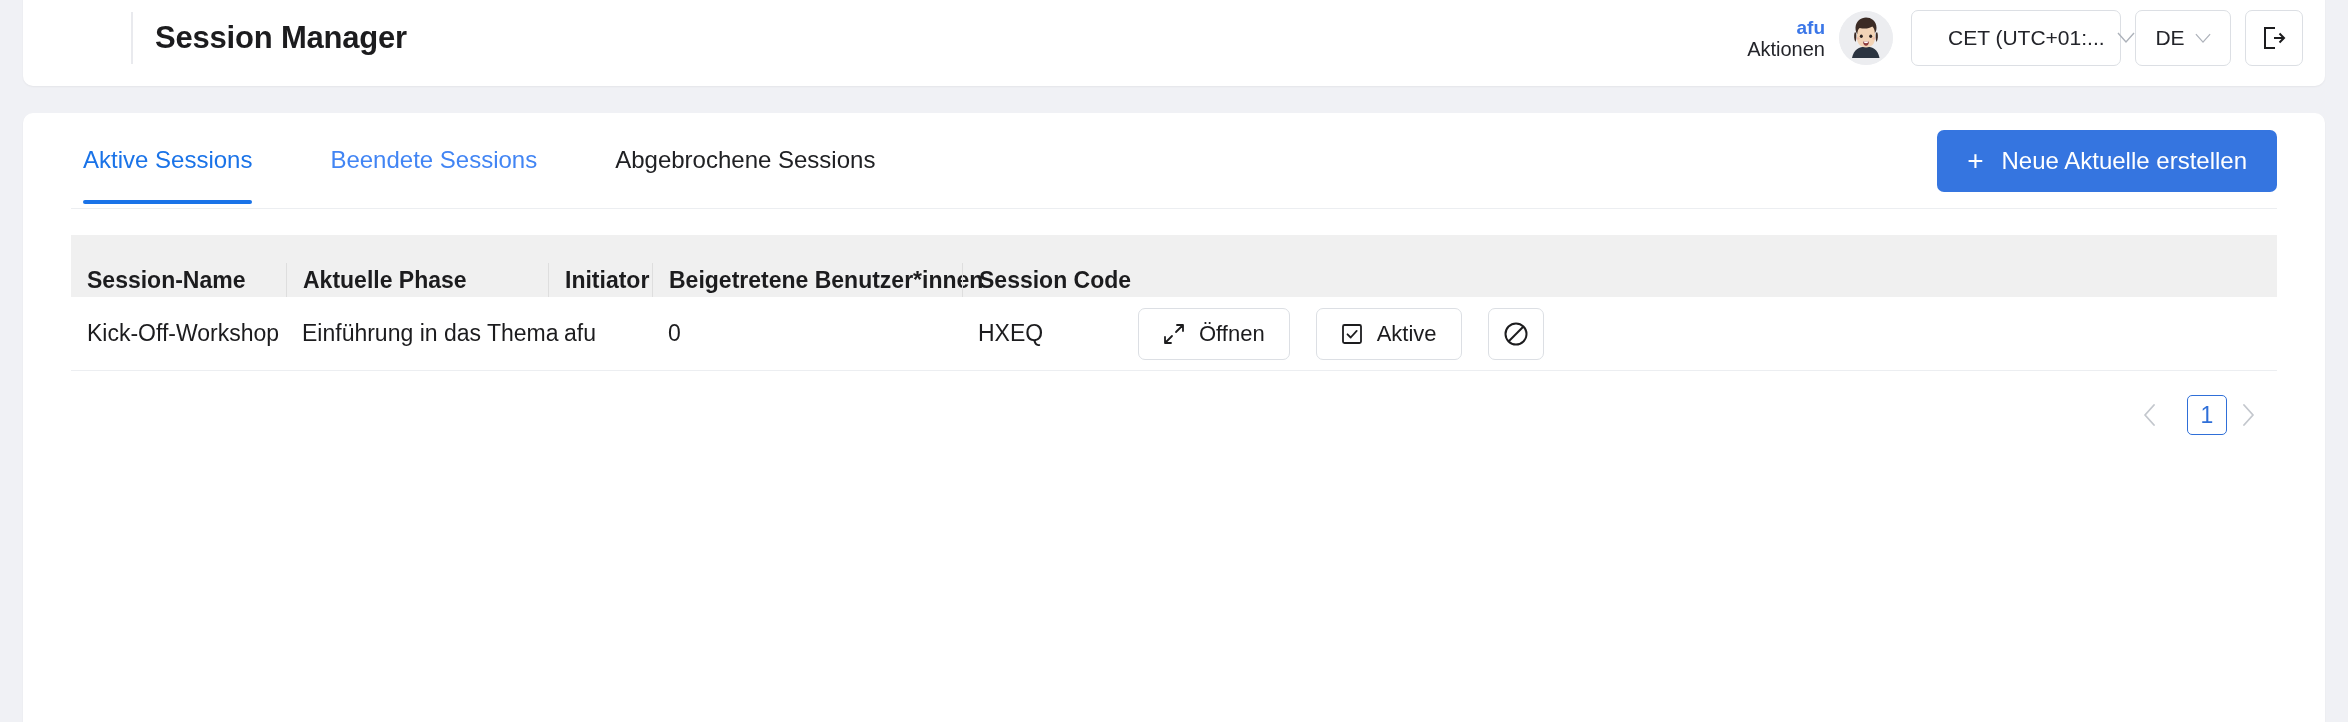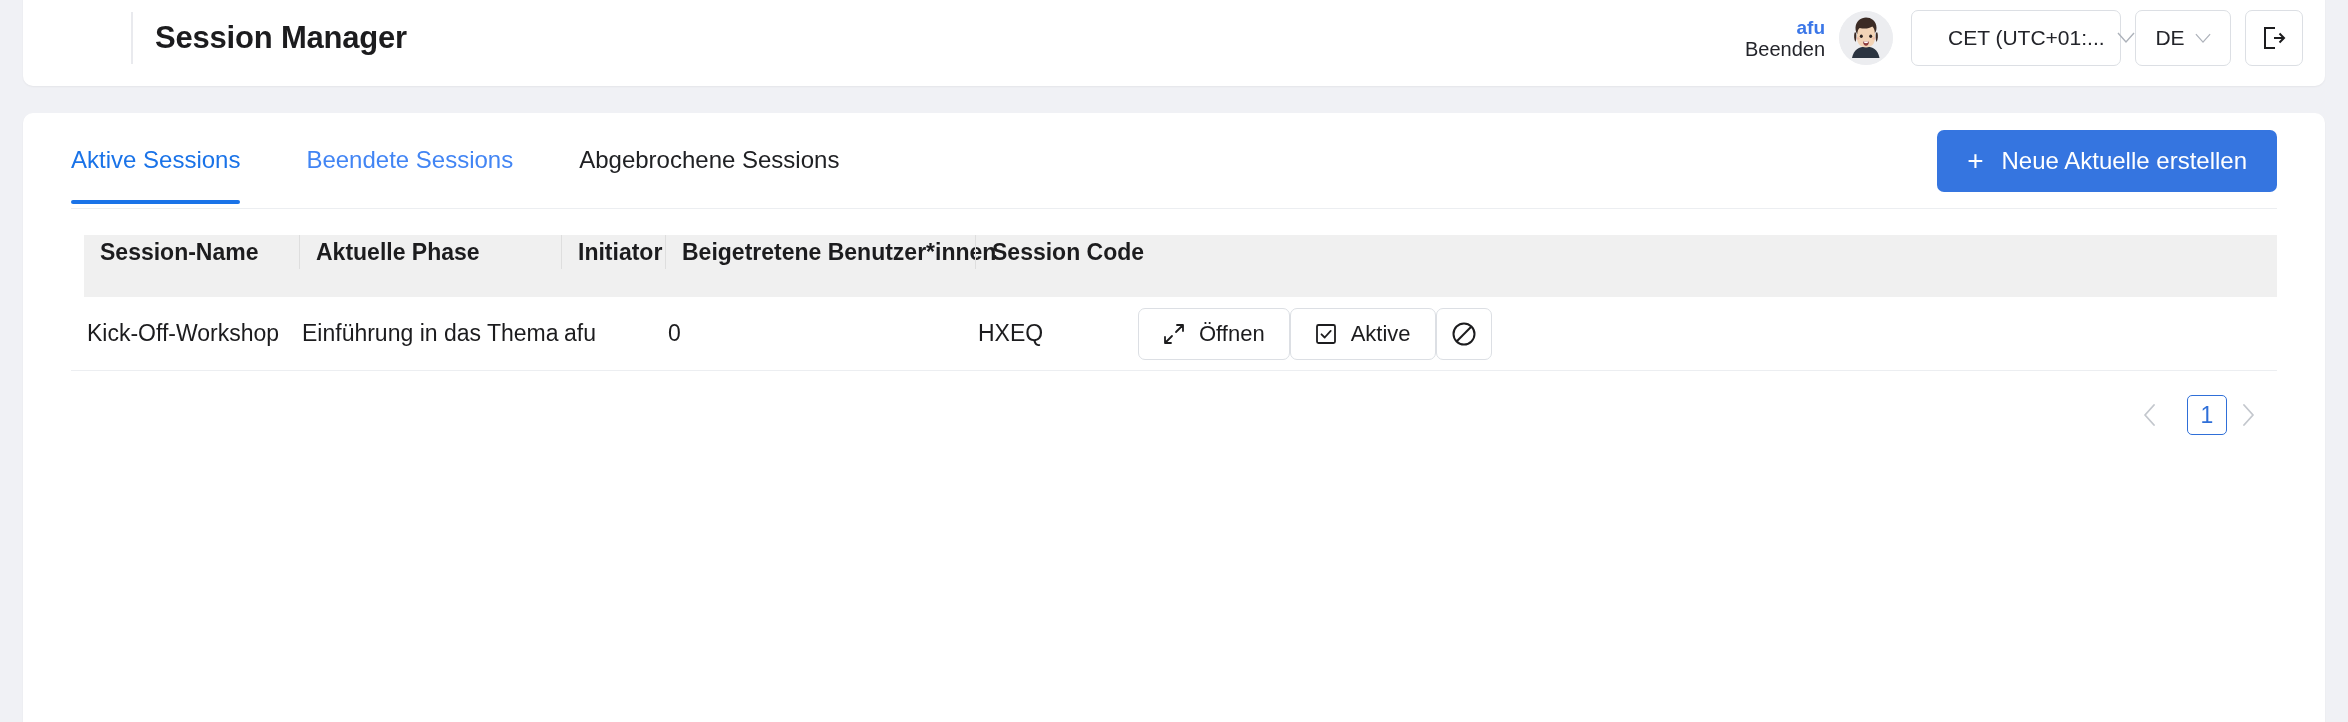--- a/index.html
+++ b/index.html
@@ -95,20 +95,21 @@
     border-bottom: 1px solid #eceef1;
   }
   .tab {
     font-size: 24px;
     color: #4285f4;
     padding: 0 0 30px 0;
     margin-right: 66px;
     position: relative;
     top: 14px;
     white-space: nowrap;
+    margin-left: 12px;
   }
   .tab.inactive-dark { color: #202124; }
   .tab.active { color: #1a73e8; }
   .tab.active::after {
     content: "";
     position: absolute;
     left: 0; right: 0; bottom: 0;
     height: 4px;
     background: #1a73e8;
     border-radius: 2px;
@@ -127,23 +128,22 @@
     white-space: nowrap;
     font-family: "Liberation Sans", sans-serif;
   }
   .plus { font-size: 28px; line-height: 1; font-weight: 400; }
 
   
   .table { margin: 26px 48px 0 48px; }
   .thead {
     background: #f0f0f0;
     display: flex;
-    align-items: flex-start;
+    align-items: flex-end;
     height: 62px;
-    margin-left: 13px;
   }
   .thead .th {
     font-size: 23px;
     color: #1c1c1e;
     font-weight: bold;
     padding-left: 16px;
     height: 34px;
     display: flex;
     align-items: center;
     border-left: 1px solid #dedede;
@@ -164,21 +164,21 @@
     align-items: center;
     white-space: nowrap;
   }
   .c1 { width: 215px; }
   .c2 { width: 262px; }
   .c3 { width: 104px; }
   .c4 { width: 310px; }
   .c5 { width: 160px; }
   .c6 { flex: 1; }
 
-  .actions { display: flex; align-items: center; }
+  .actions { display: flex; align-items: center; gap: 26px; }
   .abtn {
     border: 1px solid #dcdfe4;
     border-radius: 7px;
     background: #fff;
     height: 52px;
     display: flex; align-items: center;
     justify-content: center;
     gap: 14px;
     padding: 0 24px;
     font-size: 22px;
@@ -217,21 +217,21 @@
   <div class="header-card">
     <div class="title-wrap">
       <div class="title-divider"></div>
       <div class="page-title">Session Manager</div>
     </div>
 
     <div class="header-right">
 
       <div class="user-block">
         <span class="user-name">afu</span>
-        <span class="user-role">Beenden</span>
+        <span class="user-role">Aktionen</span>
       </div>
 
       <div class="avatar">
         <svg viewBox="0 0 54 54" width="54" height="54">
           <circle cx="27" cy="27" r="27" fill="#ecedf0"></circle>
           <path d="M13 47c1.5-8 7-11.5 14-11.5S39 39 40.5 47z" fill="#2b3440"></path>
           <path d="M18 17c0-6 5-9.5 9-9.5S36 11 36 17v10c0 6-4 9.5-9 9.5S18 33 18 27z" fill="#f3d4b6"></path>
           <path d="M16.5 16.5c.5-6.5 5.5-10 10.5-10s10.5 3.2 10.5 10.3c0 2.4-.7 4.4-1.6 5.1-.3-3.3-1.3-5.3-2.6-6.3-2.6 1.9-7.6 2.6-12.6 1.5-1.6 1.3-2.3 3.4-2.4 6-1-1-1.9-3.6-1.8-6.6z" fill="#3b2b25"></path>
           <path d="M15.6 21.5c-.9 3-.6 7.4.9 9.6 1-2.4 1-6.3.6-9.6zM38.4 21.5c.9 3 .6 7.4-.9 9.6-1-2.4-1-6.3-.6-9.6z" fill="#3b2b25"></path>
           <ellipse cx="22.3" cy="25.2" rx="1.5" ry="1.8" fill="#2b2220"></ellipse>

